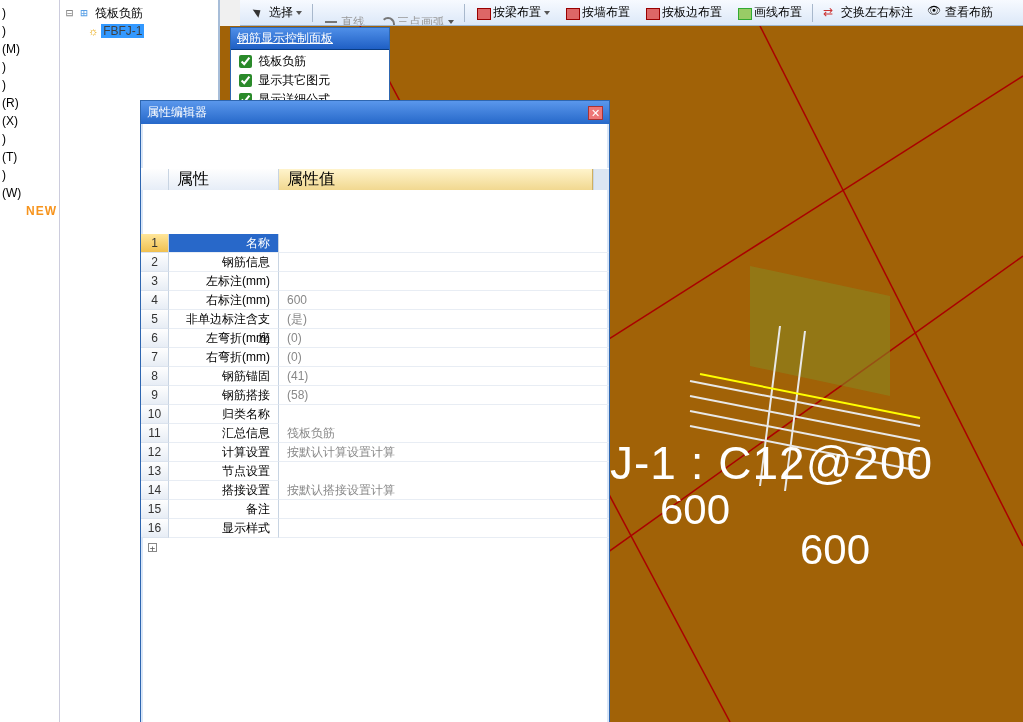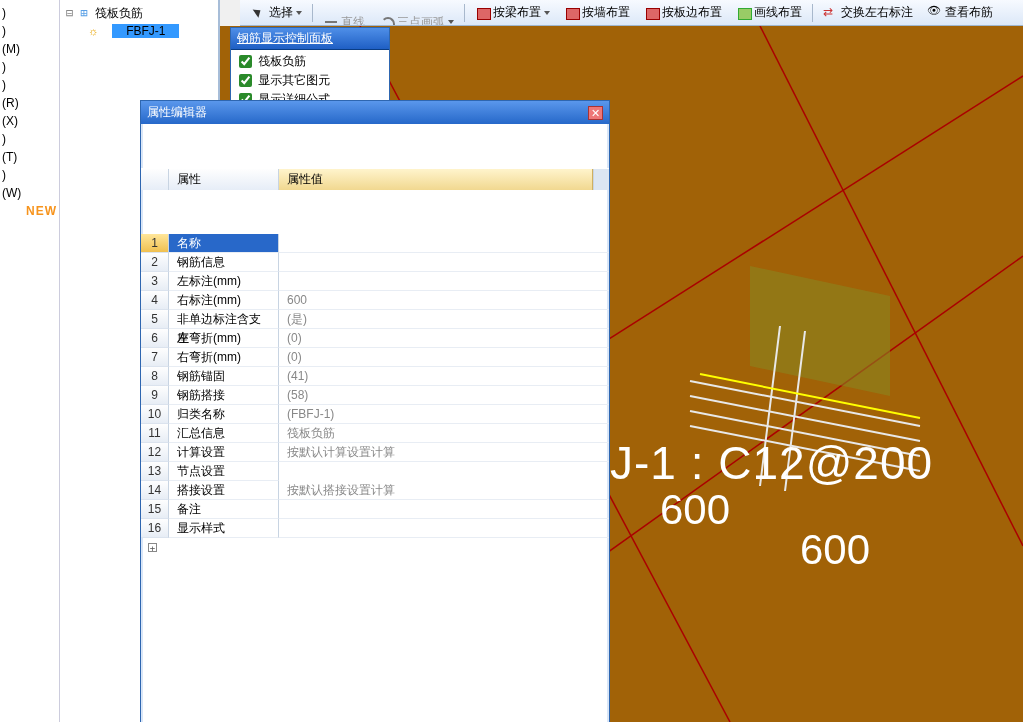--- a/index.html
+++ b/index.html
@@ -71,21 +71,21 @@
     background: #fff;
     border-right: 2px solid #a7bdd8;
   }
   .tree {
     padding: 4px 2px 0 6px;
     color: #000;
   }
   .tree-line { white-space: nowrap; padding: 1px 0; }
   .tree-line .pm   { color:#888; font-family: monospace; }
   .tree-line .glyph{ font-family: monospace; }
-  .tree-line .sel  { background:#3399ff; color:#000000; padding:0 14px;margin-left:11px; }
+  .tree-line .sel  { background:#3399ff; color:#404040; padding:0 2px; }
   .sun { color:#e8a400; font-size:11px; }
 
   
   .stub {
     position:absolute; top:0; left:0; width:60px; height:100%;
     background:#fff; border-right:1px solid #ccd;
     padding:4px 2px; color:#000;
   }
   .stub div { font-size:12px; line-height:18px; white-space:nowrap;}
   .stub .new { color:#f7941d; font-weight:bold; letter-spacing:1px;text-align:right; }
@@ -144,21 +144,21 @@
   }
   .pe-head {
     display:flex; height:22px;
     border-top:1px solid #fff;
   }
   .pe-head .idx { width:28px; border-right:1px solid #c8d4e2;
                    background:linear-gradient(#fefefe,#e6edf7);}
   .pe-head .col {
     flex:1; padding:3px 8px; display:flex; align-items:center;
     background:linear-gradient(#fff4cc,#f1d890);
-    border-right:1px solid #d0b060; color:#000; font-size:12px;
+    border-right:1px solid #d0b060; color:#000; font-size:16px;
   }
   .pe-head .col.name { flex:0 0 110px; background:linear-gradient(#fefefe,#e6edf7); border-right:1px solid #c8d4e2;}
   .pe-head .scroll-gap { width:16px; background:#dce6f2; border-left:1px solid #c8d4e2;}
   .pe-body {
     flex:1; overflow:auto; position:relative;
   }
   .pe-body::-webkit-scrollbar { width:16px; }
   .pe-body::-webkit-scrollbar-track { background:#e8eef7; }
   .pe-body::-webkit-scrollbar-thumb { background:#b9cde6; border:1px solid #94afce; }
   .pe-row {
@@ -167,20 +167,21 @@
   .pe-row .idx {
     width:28px; text-align:center; line-height:19px;
     background:linear-gradient(#fefefe,#e7edf5);
     border-right:1px solid #c8d4e2;
     border-bottom:1px solid #dbe3ee; color:#333;
   }
   .pe-row .name {
     flex:0 0 110px; padding:0 8px; line-height:19px;
     border-right:1px solid #c8d4e2;
     border-bottom:1px solid #e8edf4;
+    text-align:right;
   }
   .pe-row .val {
     flex:1; padding:0 8px; line-height:19px;
     border-bottom:1px solid #e8edf4;
     color:#888;
   }
   .pe-row.selected .idx  { background:linear-gradient(#ffe69a,#f0c050);}
   .pe-row.selected .name { background:#2868c9; color:#fff;}
   .pe-row .expander {
     display:inline-block; width:9px; height:9px; line-height:8px;
@@ -358,21 +359,20 @@
         <div class="val">(41)</div>
       </div>
       <div class="pe-row">
         <div class="idx">9</div>
         <div class="name">钢筋搭接</div>
         <div class="val">(58)</div>
       </div>
       <div class="pe-row">
         <div class="idx">10</div>
         <div class="name">归类名称</div>
-        <div class="val">(FBFJ-1)</div>
       </div>
       <div class="pe-row">
         <div class="idx">11</div>
         <div class="name">汇总信息</div>
         <div class="val">筏板负筋</div>
       </div>
       <div class="pe-row">
         <div class="idx">12</div>
         <div class="name">计算设置</div>
         <div class="val">按默认计算设置计算</div>

